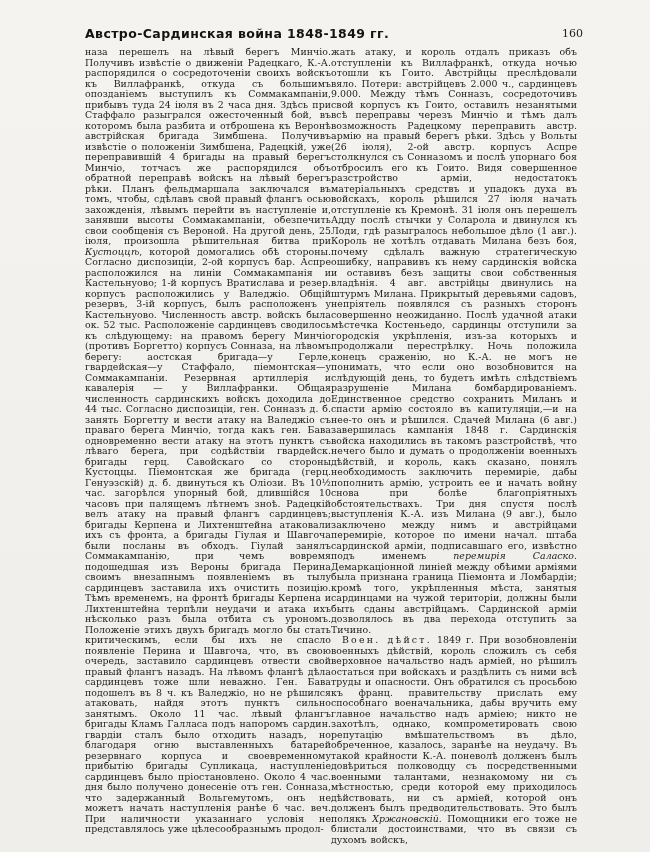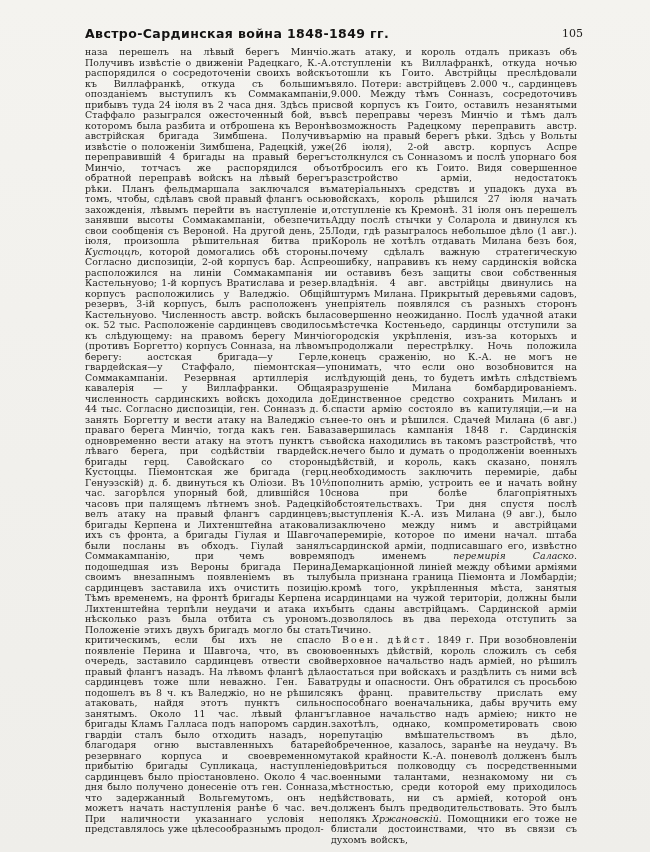--- a/index.html
+++ b/index.html
@@ -63,21 +63,21 @@
   }
   .run-italic { font-style: italic; }
   .run-spaced { letter-spacing: 2.2px; }
 </style>
 </head>
 <body>
 
 <div class="page">
   <header class="page-header">
     <div class="running-title">Австро-Сардинская война 1848-1849 гг.</div>
-    <div class="page-number">105</div>
+    <div class="page-number">160</div>
   </header>
   <main class="text-block">
     <div class="column column-left">
         <p class="para"><span>наза перешелъ на лѣвый берегъ Минчіо. Получивъ извѣстіе о движеніи Радецкаго, К.-А. распорядился о сосредоточеніи своихъ войскъ къ Виллафранкѣ, откуда съ большимъ опозданіемъ выступилъ къ Соммакампаніи, прибывъ туда 24 іюля въ 2 часа дня. Здѣсь при Стаффало разыгрался ожесточенный бой, въ которомъ была разбита и отброшена къ Веронѣ австрійская бригада Зимбшена. Получивъ извѣстіе о положеніи Зимбшена, Радецкій, уже переправившій 4 бригады на правый берегъ Минчіо, тотчасъ же распорядился объ обратной переправѣ войскъ на лѣвый берегъ рѣки. Планъ фельдмаршала заключался въ томъ, чтобы, сдѣлавъ свой правый флангъ осью захожденія, лѣвымъ перейти въ наступленіе и, занявши высоты Соммакампаніи, обезпечить свои сообщенія съ Вероной. На другой день, 25 іюля, произошла рѣшительная битва при </span><span class="run-italic">Кустоццѣ</span><span>, которой домогались обѣ стороны. Согласно диспозиціи, 2-ой корпусъ бар. Аспре расположился на линіи Соммакампанія и Кастельнуово; 1-й корпусъ Вратислава и резер. корпусъ расположились у Валеджіо. Общій резервъ, 3-ій корпусъ, былъ расположенъ у Кастельнуово. Численность австр. войскъ была ок. 52 тыс. Расположеніе сардинцевъ сводилось къ слѣдующему: на правомъ берегу Минчіо (противъ Боргетто) корпусъ Сонназа, на лѣвомъ берегу: аостская бригада—у Герле, гвардейская—у Стаффало, піемонтская—у Соммакампаніи. Резервная артиллерія и кавалерія — у Виллафранки. Общая численность сардинскихъ войскъ доходила до 44 тыс. Согласно диспозиціи, ген. Сонназъ д. б. занять Боргетту и вести атаку на Валеджіо съ праваго берега Минчіо, тогда какъ ген. Бава одновременно вести атаку на этотъ пунктъ съ лѣваго берега, при содѣйствіи гвардейск. бригады герц. Савойскаго со стороны Кустоццы. Піемонтская же бригада (герц. Генуэзскій) д. б. двинуться къ Оліози. Въ 10½ час. загорѣлся упорный бой, длившійся 10 часовъ при палящемъ лѣтнемъ зноѣ. Радецкій велъ атаку на правый флангъ сардинцевъ; бригады Керпена и Лихтенштейна атаковали ихъ съ фронта, а бригады Гіулая и Шавгоча были посланы въ обходъ. Гіулай занялъ Соммакампанію, при чемъ вовремя подошедшая изъ Вероны бригада Перина своимъ внезапнымъ появленіемъ въ тылу сардинцевъ заставила ихъ очистить позицію. Тѣмъ временемъ, на фронтѣ бригады Керпена и Лихтенштейна терпѣли неудачи и атака ихъ нѣсколько разъ была отбита съ урономъ. Положеніе этихъ двухъ бригадъ могло бы стать критическимъ, если бы ихъ не спасло появленіе Перина и Шавгоча, что, въ свою очередь, заставило сардинцевъ отвести свой правый флангъ назадъ. На лѣвомъ флангѣ дѣла сардинцевъ тоже шли неважно. Ген. Бава подошелъ въ 8 ч. къ Валеджіо, но не рѣшился атаковать, найдя этотъ пунктъ сильно занятымъ. Около 11 час. лѣвый флангъ бригады Кламъ Галласа подъ напоромъ сардин. гвардіи сталъ было отходить назадъ, но благодаря огню выставленныхъ батарей резервнаго корпуса и своевременному прибытію бригады Супликаца, наступленіе сардинцевъ было пріостановлено. Около 4 час. дня было получено донесеніе отъ ген. Сонназа, что задержанный Вольгемутомъ, онъ не можетъ начать наступленія ранѣе 6 час. веч. При наличности указаннаго условія не представлялось уже цѣлесообразнымъ продол-</span></p>
       </div>
     <div class="column column-right">
         <p class="para"><span>жать атаку, и король отдалъ приказъ объ отступленіи къ Виллафранкѣ, откуда ночью отошли къ Гоито. Австрійцы преслѣдовали вяло. Потери: австрійцевъ 2.000 ч., сардинцевъ 9.000. Между тѣмъ Сонназъ, сосредоточивъ свой корпусъ къ Гоито, оставилъ незанятыми всѣ переправы черезъ Минчіо и тѣмъ далъ возможность Радецкому переправить австр. армію на правый берегъ рѣки. Здѣсь у Вольты (26 іюля), 2-ой австр. корпусъ Аспре столкнулся съ Сонназомъ и послѣ упорнаго боя отбросилъ его къ Гоито. Видя совершенное разстройство арміи, недостатокъ матеріальныхъ средствъ и упадокъ духа въ войскахъ, король рѣшился 27 іюля начать отступленіе къ Кремонѣ. 31 іюля онъ перешелъ Адду послѣ стычки у Соларола и двинулся къ Лоди, гдѣ разыгралось небольшое дѣло (1 авг.). Король не хотѣлъ отдавать Милана безъ боя, почему сдѣлалъ важную стратегическую ошибку, направивъ къ нему сардинскія войска и оставивъ безъ защиты свои собственныя владѣнія. 4 авг. австрійцы двинулись на штурмъ Милана. Прикрытый деревьями садовъ, непріятель появлялся съ разныхъ сторонъ совершенно неожиданно. Послѣ удачной атаки мѣстечка Костеньедо, сардинцы отступили за городскія укрѣпленія, изъ-за которыхъ и продолжали перестрѣлку. Ночь положила конецъ сраженію, но К.-А. не могъ не понимать, что если оно возобновится на слѣдующій день, то будетъ имѣть слѣдствіемъ разрушеніе Милана бомбардированіемъ. Единственное средство сохранить Миланъ и спасти армію состояло въ капитуляціи,—и на нее-то онъ и рѣшился. Сдачей Милана (6 авг.) завершилась кампанія 1848 г. Сардинскія войска находились въ такомъ разстройствѣ, что нечего было и думать о продолженіи военныхъ дѣйствій, и король, какъ сказано, понялъ необходимость заключить перемиріе, дабы пополнить армію, устроить ее и начать войну снова при болѣе благопріятныхъ обстоятельствахъ. Три дня спустя послѣ выступленія К.-А. изъ Милана (9 авг.), было заключено между нимъ и австрійцами перемиріе, которое по имени начал. штаба сардинской арміи, подписавшаго его, извѣстно подъ именемъ </span><span class="run-italic">перемирія Саласко</span><span>. Демаркаціонной линіей между обѣими арміями была признана граница Піемонта и Ломбардіи; кромѣ того, укрѣпленныя мѣста, занятыя сардинцами на чужой територіи, должны были быть сданы австрійцамъ. Сардинской арміи дозволялось въ два перехода отступить за Тичино.</span></p>
         <p class="para indent"><span class="run-spaced">Воен. дѣйст.</span><span> 1849 г. При возобновленіи военныхъ дѣйствій, король сложилъ съ себя верховное начальство надъ арміей, но рѣшилъ остаться при войскахъ и раздѣлить съ ними всѣ труды и опасности. Онъ обратился съ просьбою къ франц. правительству прислать ему способнаго военачальника, дабы вручить ему главное начальство надъ арміею; никто не захотѣлъ, однако, компрометировать свою репутацію вмѣшательствомъ въ дѣло, обреченное, казалось, заранѣе на неудачу. Въ такой крайности К.-А. поневолѣ долженъ былъ довѣриться полководцу съ посредственными военными талантами, незнакомому ни съ мѣстностью, среди которой ему приходилось дѣйствовать, ни съ арміей, которой онъ долженъ былъ предводительствовать. Это былъ полякъ </span><span class="run-italic">Хржановскій</span><span>. Помощники его тоже не блистали достоинствами, что въ связи съ духомъ войскъ,</span></p>
       </div>
   </main>

